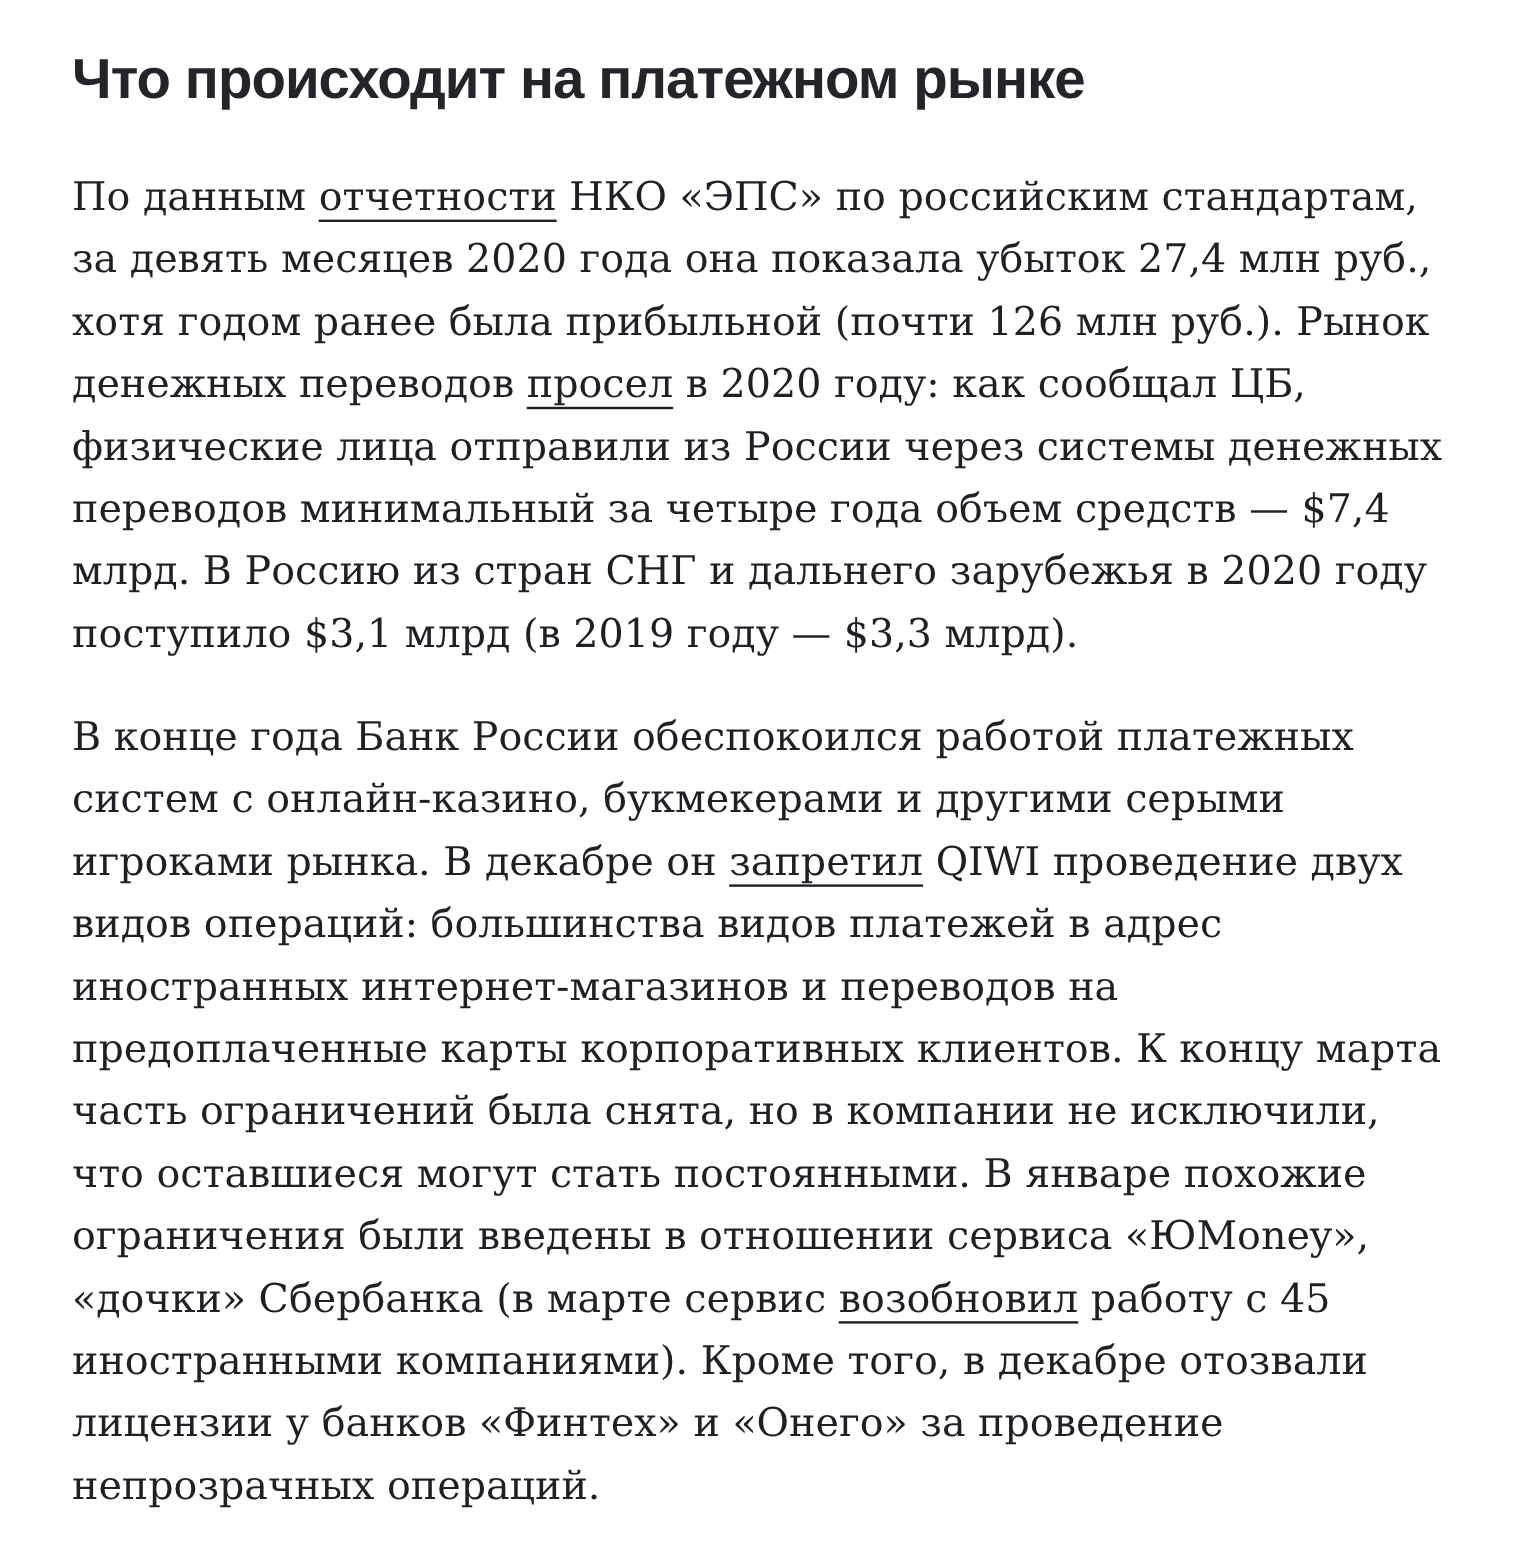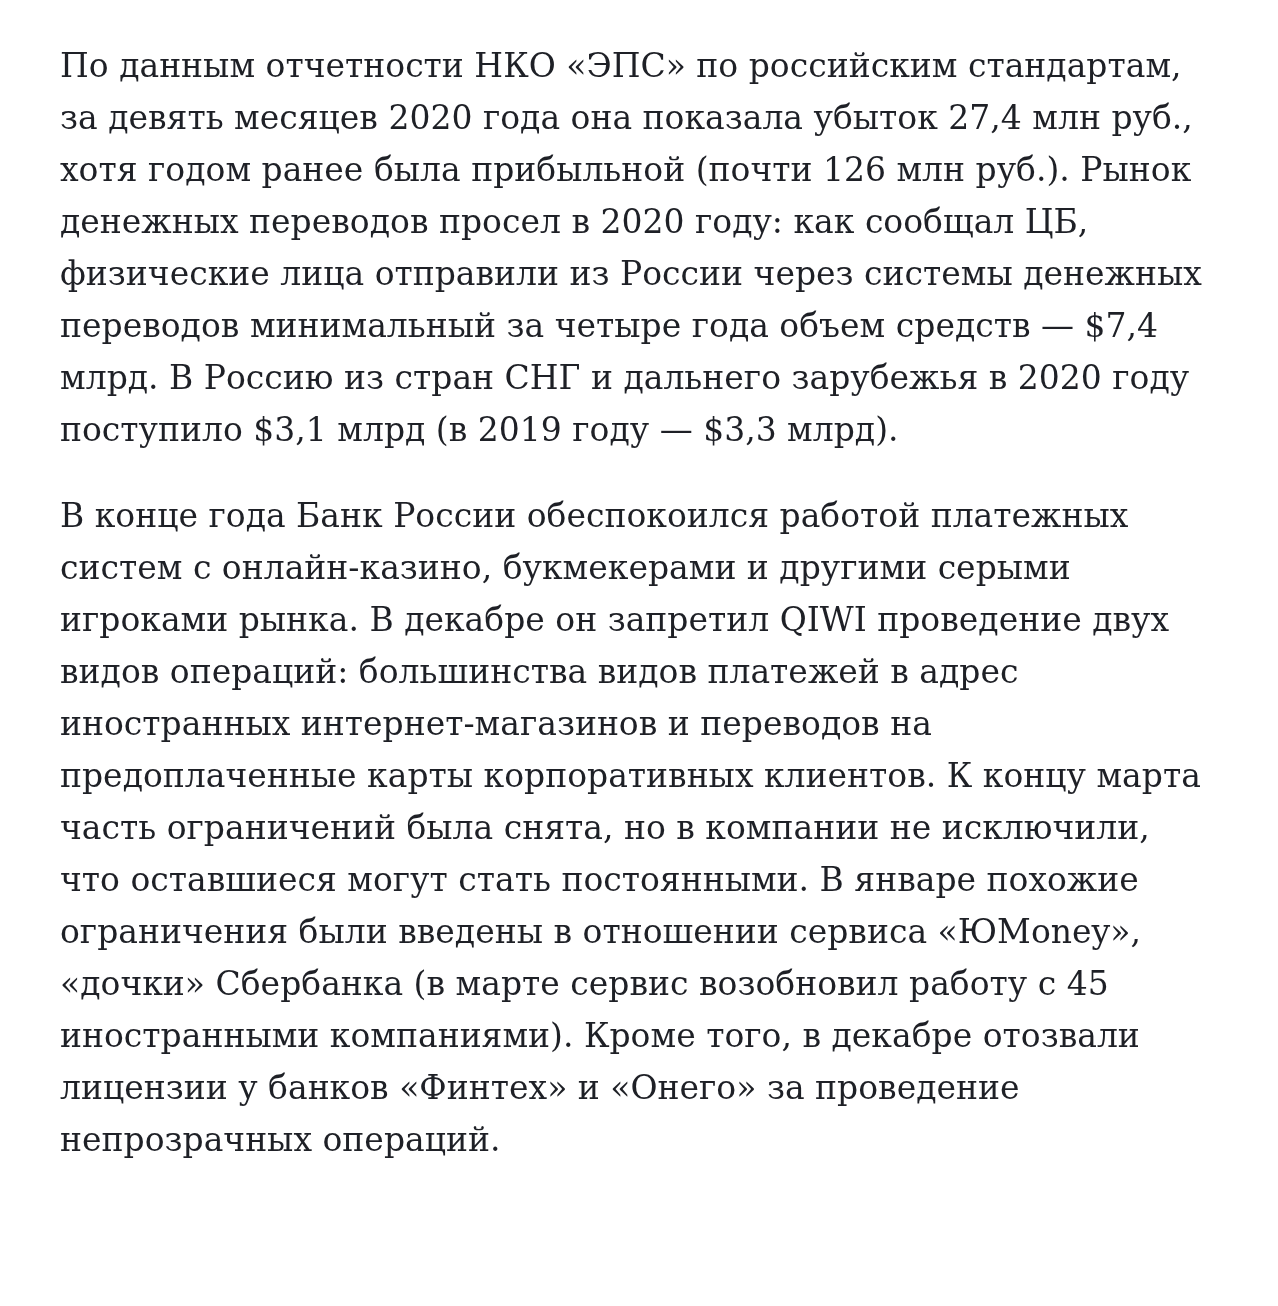--- a/index.html
+++ b/index.html
@@ -30,27 +30,29 @@
     font-size: 33px;
     line-height: 52px;
     color: #1e2026;
   }
   .article-body p:last-child {
     margin-bottom: 0;
   }
   .inline-link {
     color: inherit;
     cursor: pointer;
+    text-decoration: underline;
     text-decoration-color: #1e2026;
     text-decoration-thickness: 2px;
     text-underline-offset: 8px;
   }
 </style>
 </head>
 <body>
 
 <div class="page">
+  <h1 class="section-heading">Что происходит на платежном рынке</h1>
 
   <div class="article-body" id="article-body">
       <p><span>По данным </span><a class="inline-link">отчетности</a><span> НКО «ЭПС» по российским стандартам, за девять месяцев 2020 года она показала убыток 27,4 млн руб., хотя годом ранее была прибыльной (почти 126 млн руб.). Рынок денежных переводов </span><a class="inline-link">просел</a><span> в 2020 году: как сообщал ЦБ, физические лица отправили из России через системы денежных переводов минимальный за четыре года объем средств — $7,4 млрд. В Россию из стран СНГ и дальнего зарубежья в 2020 году поступило $3,1 млрд (в 2019 году — $3,3 млрд).</span></p>
       <p><span>В конце года Банк России обеспокоился работой платежных систем с онлайн-казино, букмекерами и другими серыми игроками рынка. В декабре он </span><a class="inline-link">запретил</a><span> QIWI проведение двух видов операций: большинства видов платежей в адрес иностранных интернет-магазинов и переводов на предоплаченные карты корпоративных клиентов. К концу марта часть ограничений была снята, но в компании не исключили, что оставшиеся могут стать постоянными. В январе похожие ограничения были введены в отношении сервиса «ЮMoney», «дочки» Сбербанка (в марте сервис </span><a class="inline-link">возобновил</a><span> работу с 45 иностранными компаниями). Кроме того, в декабре отозвали лицензии у банков «Финтех» и «Онего» за проведение непрозрачных операций.</span></p>
     </div>
 </div>
 
 </body></html>

